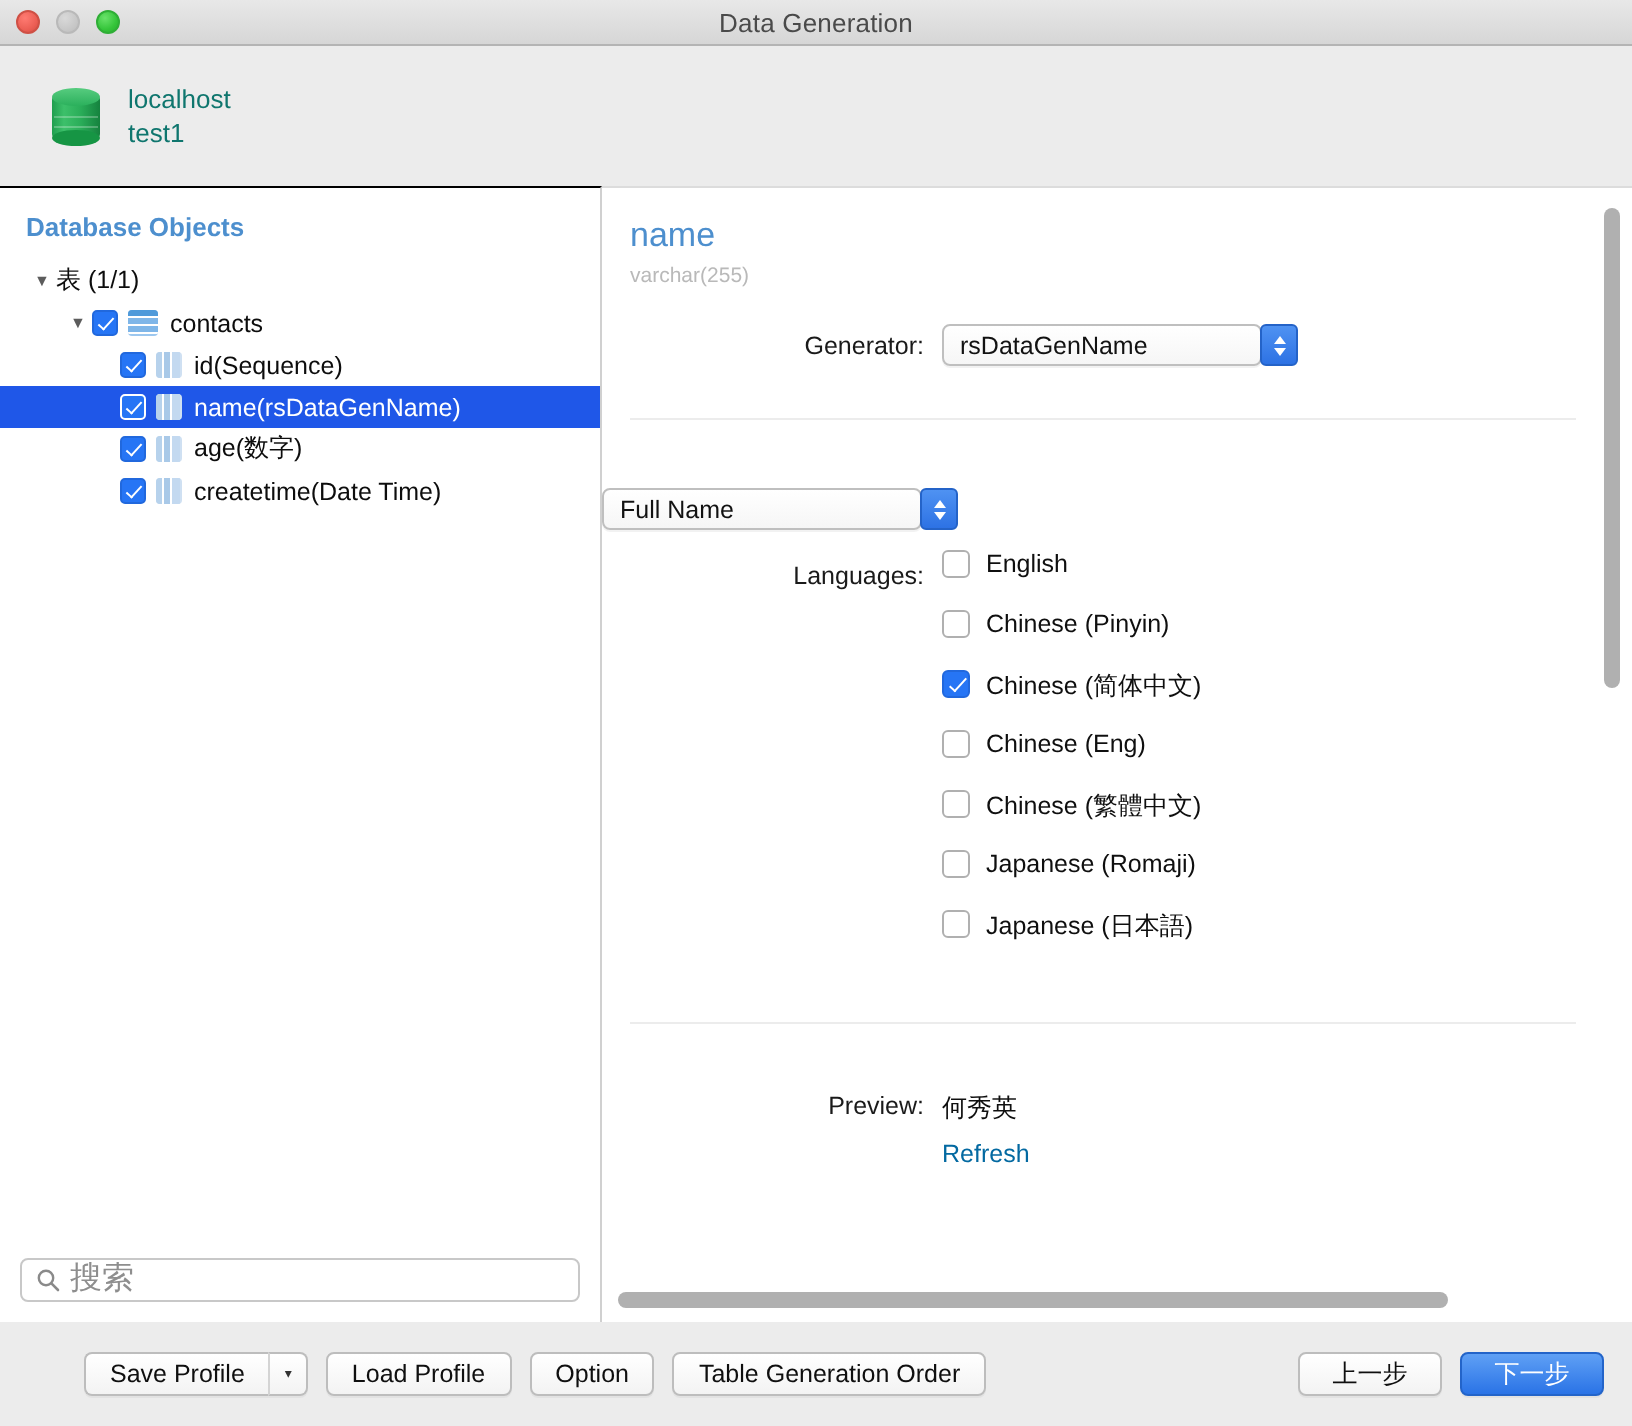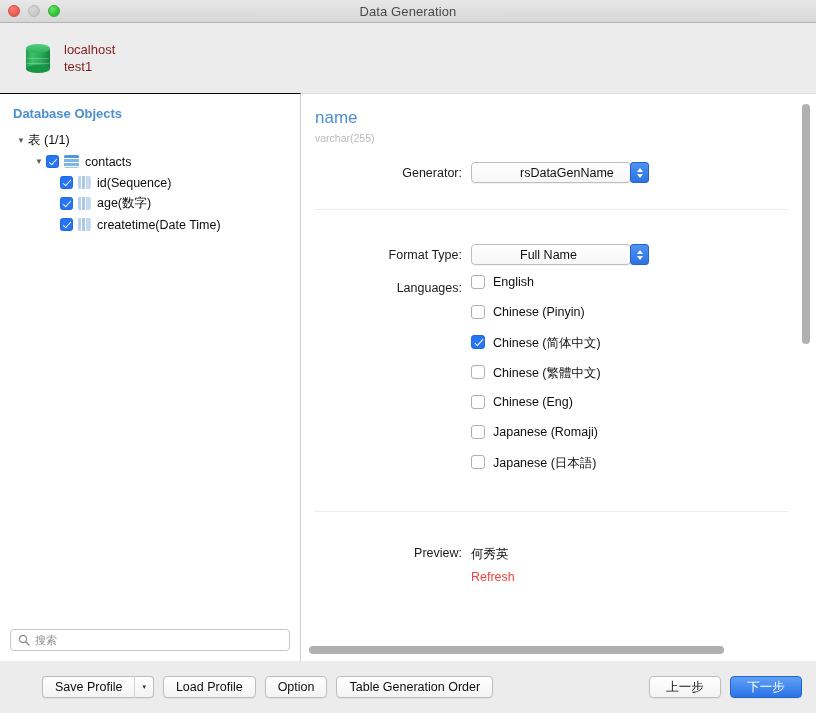--- a/index.html
+++ b/index.html
@@ -57,21 +57,21 @@
     border-radius: 50%;
   }
   .db-icon .cyl-bot {
     position: absolute; left: 2px; bottom: 1px; width: 24px; height: 8px;
     background: #169544; border-radius: 50%;
   }
   .db-icon .cyl-line {
     position: absolute; left: 3px; width: 22px; height: 1px; background: rgba(255,255,255,.25);
   }
   .conn-text { display: flex; flex-direction: column; line-height: 17px; }
-  .conn-text span { font-size: 13px; color: #7f1d1d; }
+  .conn-text span { font-size: 13px; color: #0f766e; }
 
   
   .body {
     flex: 1 1 auto; display: flex; min-height: 0;
     background: #ececec;
   }
 
   
   .left-pane {
     flex: 0 0 301px; width: 301px;
@@ -132,21 +132,21 @@
   .indent-0 { padding-left: 14px; }
 
   
   .search-wrap { padding: 8px 10px 10px 10px; }
   .search-box {
     height: 22px; border: 1px solid #c8c8c8; border-radius: 4px;
     background: #fff; display: flex; align-items: center; padding: 0 7px;
   }
   .search-box svg { flex: 0 0 12px; margin-right: 5px; }
   .search-box input {
-    border: none; outline: none; font-size: 11px; color: #333;
+    border: none; outline: none; font-size: 16px; color: #333;
     font-family: inherit; width: 100%; background: transparent;
   }
   .search-box input::placeholder { color: #8e8e8e; }
 
   
   .right-pane {
     flex: 1 1 auto; position: relative;
     background: #ffffff;
     border-top: 1px solid #dcdcdc;
     display: flex; flex-direction: column; min-width: 0;
@@ -163,21 +163,21 @@
     width: 170px; flex: 0 0 170px; text-align: right;
     font-size: 12.5px; color: #1a1a1a; padding-right: 9px;
   }
   .popup {
     width: 160px; height: 21px; position: relative;
     background: linear-gradient(to bottom, #ffffff, #f6f6f6);
     border: 1px solid #bfbfbf; border-radius: 4px;
     display: flex; align-items: center;
     box-shadow: 0 1px 0 rgba(0,0,0,.05);
   }
-  .popup .ptext { font-size: 12.5px; color: #121212; padding-left: 8px; margin-left: 40px; }
+  .popup .ptext { font-size: 12.5px; color: #121212; padding-left: 8px; }
   .popup .parrow {
     position: absolute; right: -19px; top: -1px;
     width: 19px; height: 21px; border-radius: 3px;
     background: linear-gradient(to bottom, #4f92f2, #2d72e4);
     border: 1px solid #2463c8;
     display: flex; flex-direction: column; align-items: center; justify-content: center;
     gap: 2px;
   }
   .parrow .chev { width: 0; height: 0; border-left: 3.5px solid transparent; border-right: 3.5px solid transparent; }
   .parrow .chev.up { border-bottom: 4px solid #fff; }
@@ -194,21 +194,21 @@
   }
   .lang-check.checked { background: #2675f5; border-color: #2168dd; }
   .lang-check.checked::after {
     content: ""; position: absolute; left: 4.5px; top: 1px;
     width: 3px; height: 8px; border: solid #fff;
     border-width: 0 1.9px 1.9px 0; transform: rotate(42deg);
   }
   .lang-label { font-size: 12.5px; color: #0f0f0f; }
 
   .preview-val { font-size: 12.5px; color: #0f0f0f; }
-  .refresh-link { font-size: 12.5px; color: #ef4444; cursor: pointer; }
+  .refresh-link { font-size: 12.5px; color: #0369a1; cursor: pointer; }
 
   
   .vscroll {
     position: absolute; right: 6px; top: 8px; width: 8px; bottom: 30px;
     border-radius: 4px;
   }
   .vscroll .thumb {
     position: absolute; left: 0; top: 2px; width: 8px; height: 240px;
     background: #b0b0b0; border-radius: 4px;
   }
@@ -305,20 +305,30 @@
           <span class="twisty hidden">▼</span>
           <span class="cb checked"></span>
           <span class="ico-col">
               <i></i>
               <i></i>
               <i></i>
             </span>
           <span class="tlabel">id(Sequence)</span>
         </div>
 
+        <div class="tree-row indent-2 selected">
+          <span class="twisty hidden">▼</span>
+          <span class="cb checked"></span>
+          <span class="ico-col">
+              <i></i>
+              <i></i>
+              <i></i>
+            </span>
+          <span class="tlabel">name(rsDataGenName)</span>
+        </div>
 
         <div class="tree-row indent-2">
           <span class="twisty hidden">▼</span>
           <span class="cb checked"></span>
           <span class="ico-col">
               <i></i>
               <i></i>
               <i></i>
             </span>
           <span class="tlabel">age(数字)</span>
@@ -361,21 +371,20 @@
             <span class="parrow">
               <i class="chev up"></i>
                 <i class="chev down"></i>
             </span>
           </div>
         </div>
 
         <div class="hr" style="margin-top:26px"></div>
 
         <div class="row" style="margin-top:34px">
-          <div class="row-label">Format Type:</div>
           <div class="popup">
             <span class="ptext">Full Name</span>
             <span class="parrow">
               <i class="chev up"></i>
                 <i class="chev down"></i>
             </span>
           </div>
         </div>
 
         <div class="row" style="margin-top:10px; align-items:flex-start">
@@ -388,25 +397,25 @@
             <div class="lang-row">
               <span class="lang-check"></span>
               <span class="lang-label">Chinese (Pinyin)</span>
             </div>
             <div class="lang-row">
               <span class="lang-check checked"></span>
               <span class="lang-label">Chinese (简体中文)</span>
             </div>
             <div class="lang-row">
               <span class="lang-check"></span>
+              <span class="lang-label">Chinese (Eng)</span>
+            </div>
+            <div class="lang-row">
+              <span class="lang-check"></span>
               <span class="lang-label">Chinese (繁體中文)</span>
-            </div>
-            <div class="lang-row">
-              <span class="lang-check"></span>
-              <span class="lang-label">Chinese (Eng)</span>
             </div>
             <div class="lang-row">
               <span class="lang-check"></span>
               <span class="lang-label">Japanese (Romaji)</span>
             </div>
             <div class="lang-row">
               <span class="lang-check"></span>
               <span class="lang-label">Japanese (日本語)</span>
             </div>
           </div>

